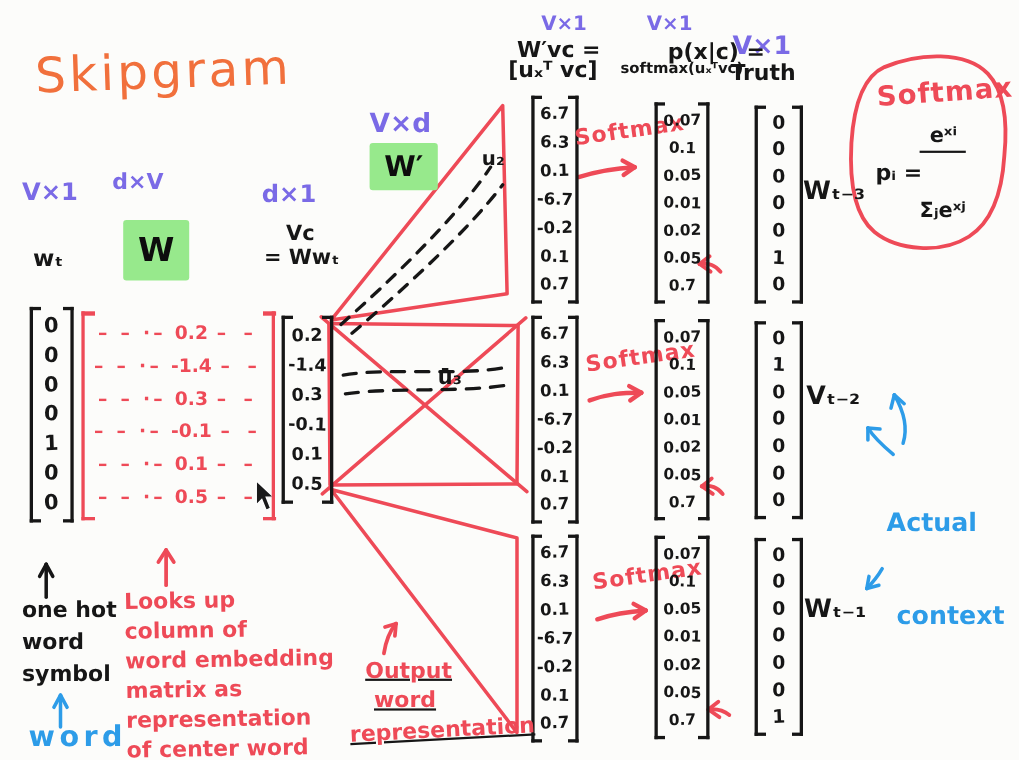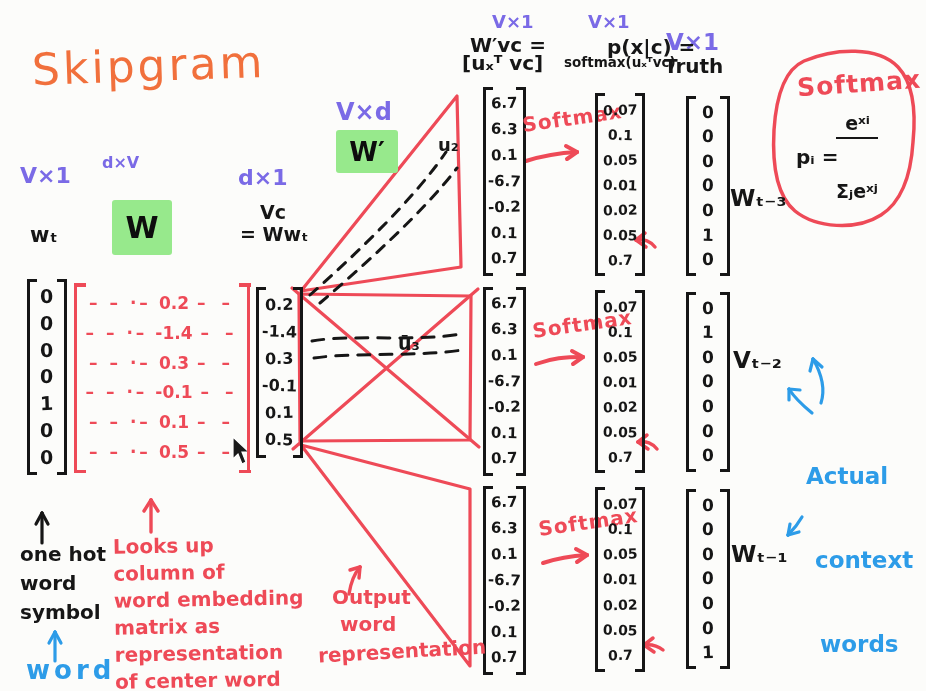--- a/index.html
+++ b/index.html
@@ -150,21 +150,21 @@
       <path d="M802,517 C798,524 794,529 788,535"></path>
         <path d="M788,535 L790,524"></path>
         <path d="M788,535 L799,532"></path>
     </g>
     <path d="M233,437 L233,459 L238,454 L242,464 L246,462 L242,452 L249,452 Z" fill="#1a1a1a" stroke="#ffffff" stroke-width="1.2"></path>
   </svg>
 
   <div class="abs page-title" style="left:32px;top:42px;">Skipgram</div>
 
   <div class="abs purple" style="left:20px;top:164px;font-size:22px;">V×1</div>
-  <div class="abs purple" style="left:102px;top:154px;font-size:16px;text-align:center;">d×V</div>
+  <div class="abs purple" style="left:102px;top:154px;font-size:20px;text-align:center;">d×V</div>
   <div class="abs purple" style="left:238px;top:166px;font-size:22px;">d×1</div>
   <div class="abs purple" style="left:336px;top:99px;font-size:24px;">V×d</div>
   <div class="abs purple" style="left:492px;top:12px;font-size:18px;">V×1</div>
   <div class="abs purple" style="left:588px;top:12px;font-size:18px;">V×1</div>
   <div class="abs purple" style="left:666px;top:30px;font-size:23px;">V×1</div>
 
   <div class="gbox" style="left:112px;top:200px;width:60px;height:55px;font-size:30px;">
     <span>W</span>
   </div>
   <div class="gbox" style="left:336px;top:130px;width:62px;height:43px;font-size:26px;">
@@ -293,21 +293,21 @@
   <div class="vec" style="left:686px;top:489px;width:38px;height:172px;font-size:17px;">
       <div class="cell">0</div>
       <div class="cell">0</div>
       <div class="cell">0</div>
       <div class="cell">0</div>
       <div class="cell">0</div>
       <div class="cell">0</div>
       <div class="cell">1</div>
     </div>
 
-  <div class="abs ink bold" style="left:730px;top:162px;font-size:23px;margin-top:24px;">Wₜ₋₃</div>
+  <div class="abs ink bold" style="left:730px;top:162px;font-size:23px;">Wₜ₋₃</div>
   <div class="abs ink bold" style="left:733px;top:348px;font-size:23px;">Vₜ₋₂</div>
   <div class="abs ink bold" style="left:731px;top:542px;font-size:23px;">Wₜ₋₁</div>
 
   <div class="abs bold" style="left:797px;top:70px;font-size:25px;color:var(--red);transform:rotate(-4deg);letter-spacing:1px;">Softmax</div>
   <div class="abs ink bold" style="left:796px;top:146px;font-size:20px;">pᵢ =</div>
   <div class="frac" style="left:836px;top:112px;">
     <div class="num">eˣⁱ</div>
     <div class="den">Σⱼeˣʲ</div>
   </div>
 
@@ -318,24 +318,23 @@
     </div>
   <div class="abs bold" style="left:26px;top:656px;color:var(--blue);font-size:26px;letter-spacing:4px;">word</div>
   <div class="abs" style="left:114px;top:532px;transform:rotate(-1deg);">
       <div class="red-line">Looks up</div>
       <div class="red-line">column of</div>
       <div class="red-line">word embedding</div>
       <div class="red-line">matrix as</div>
       <div class="red-line">representation</div>
       <div class="red-line">of center word</div>
     </div>
-  <div class="abs out-wrap" style="left:318px;top:584px;">
+  <div class="abs out-wrap" style="left:318px;top:596px;text-decoration:underline;">
       <div class="out-line">Output</div>
       <div class="out-line">word</div>
       <div class="out-line">representation</div>
     </div>
   <div class="abs ctx-wrap" style="left:806px;top:410px;">
       <div class="ctx-line">Actual</div>
       <div class="ctx-line">context</div>
-      <div class="ctx-line">words</div>
     </div>
 
 </div>
 
 </body></html>

